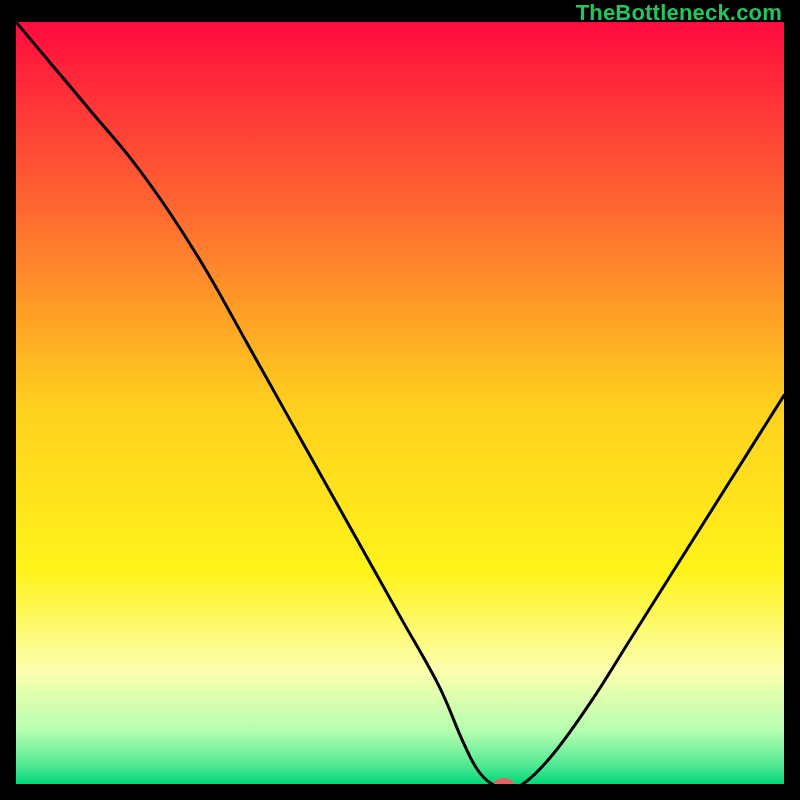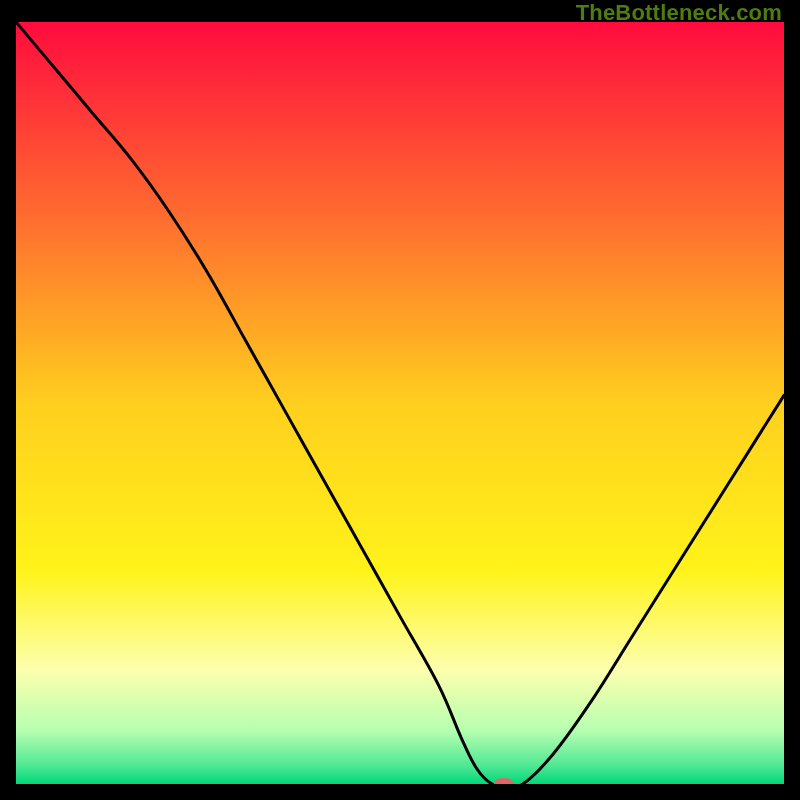--- a/index.html
+++ b/index.html
@@ -23,21 +23,21 @@
     width: 768px;
     height: 762px;
   }
   .watermark {
     position: absolute;
     top: 0px;
     right: 18px;
     font-family: Arial, Helvetica, sans-serif;
     font-size: 22px;
     font-weight: 600;
-    color: #4d7c0f;
+    color: #22c55e;
     letter-spacing: 0.2px;
     user-select: none;
   }
 </style>
 </head>
 <body>
 
 <div class="frame">
   <div class="watermark">TheBottleneck.com</div>
 

